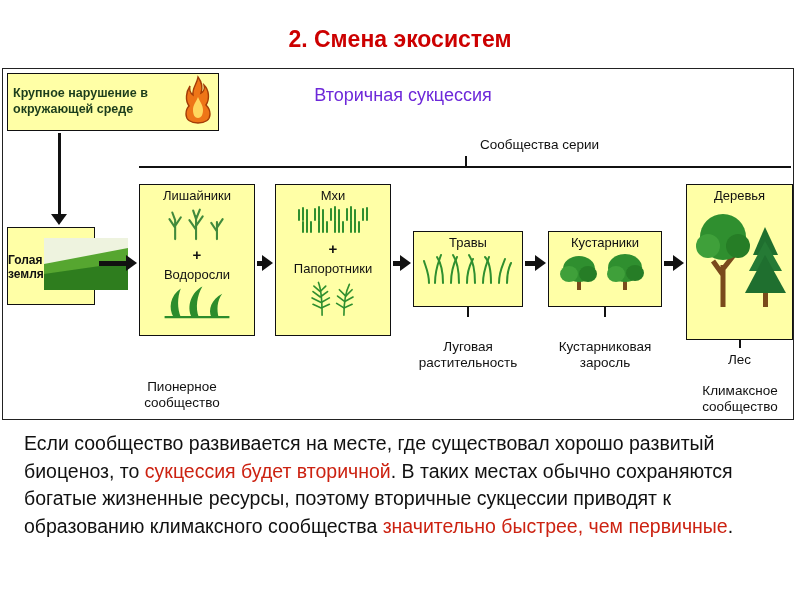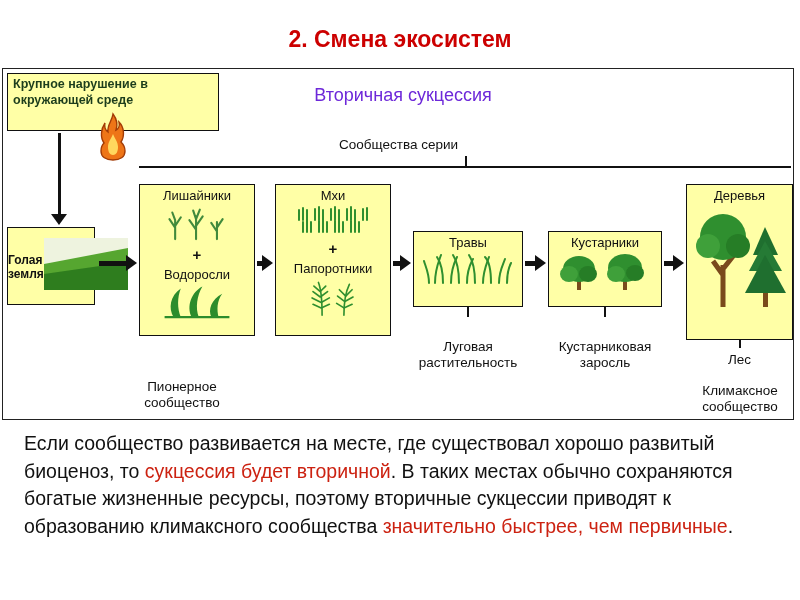--- a/index.html
+++ b/index.html
@@ -8,26 +8,26 @@
 
   .slide-title{position:absolute;left:0;top:26px;width:100%;text-align:center;
         font-size:23px;font-weight:bold;color:#cc0000;}
 
   .panel{position:absolute;left:2px;top:68px;width:792px;height:352px;
         border:1.4px solid #222;background:#fff;box-sizing:border-box;}
 
   .diag-title{position:absolute;left:180px;top:16px;width:440px;text-align:center;
         font-size:18px;font-weight:normal;color:#6d28d9;}
 
-  .series-label{position:absolute;left:336px;top:68px;width:260px;text-align:left;
+  .series-label{position:absolute;left:336px;top:68px;width:260px;text-align:right;
         font-size:13.5px;color:#111;}
   .vtick{position:absolute;width:2px;background:#111;}
   .hline{position:absolute;height:2px;background:#111;}
 
-  .ybox{position:absolute;background:#ffffa6;border:1.6px solid #111;box-sizing:border-box;flex-direction:column;}
+  .ybox{position:absolute;background:#ffffa6;border:1.6px solid #111;box-sizing:border-box;}
 
   .disturbance{left:4px;top:4px;width:212px;height:58px;display:flex;align-items:center;
         padding:3px 5px;gap:4px;}
   .disturbance .txt{font-size:12.5px;font-weight:bold;color:#1c3d1c;line-height:1.25;flex:1;}
 
   .bare{left:4px;top:158px;width:88px;height:78px;display:flex;flex-direction:row;align-items:center;}
   .bare .lbl{font-size:12px;font-weight:bold;padding:3px 0 2px;}
 
   .stage{display:flex;flex-direction:column;align-items:center;}
   .stage .t{font-size:13px;margin-top:4px;line-height:1.1;}

